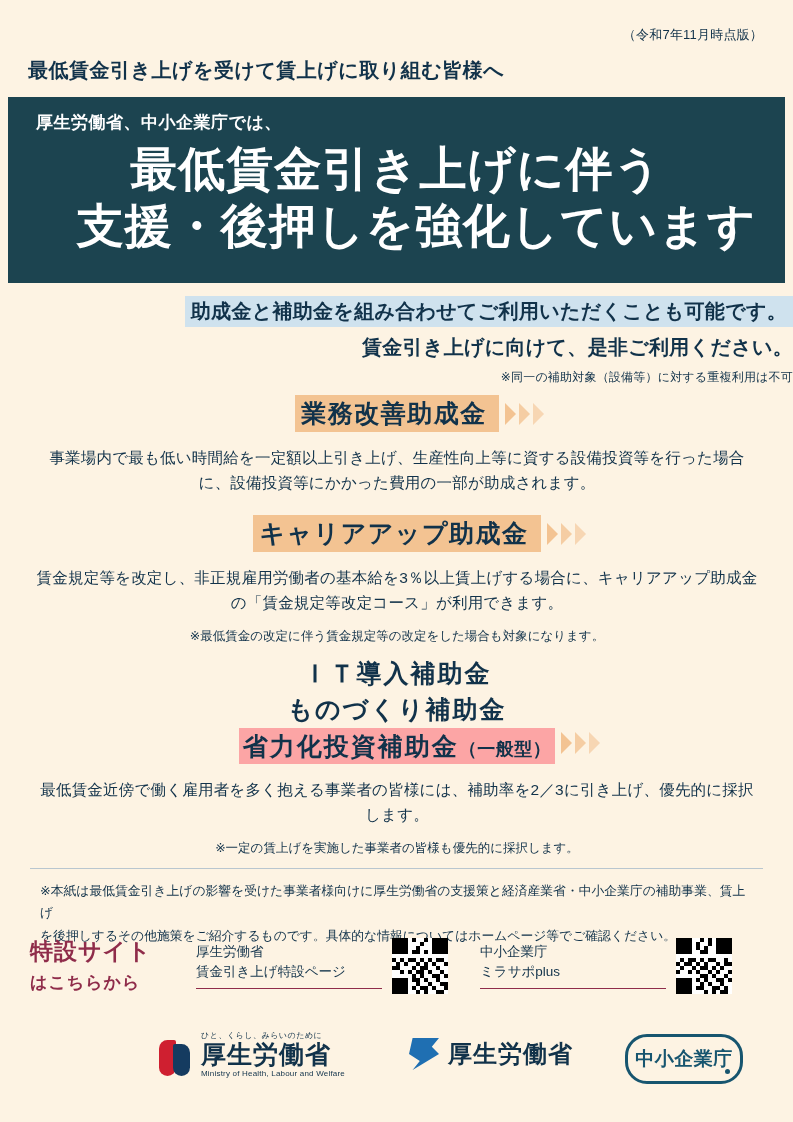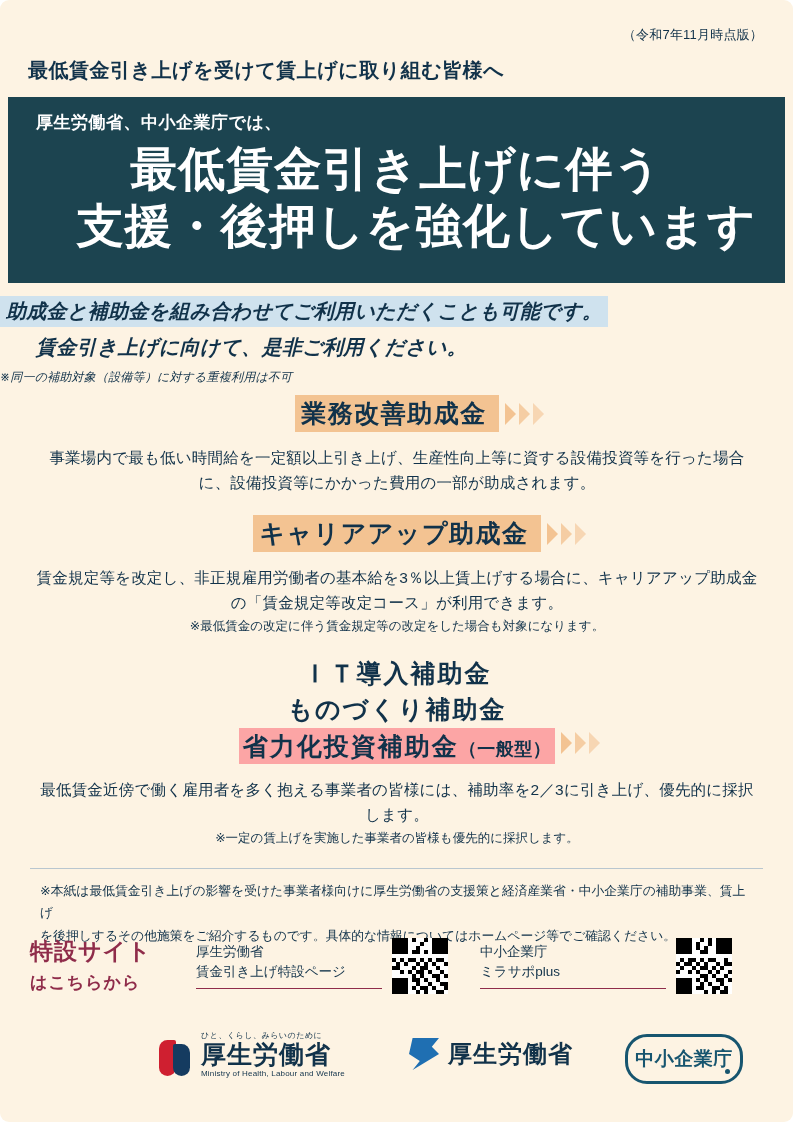--- a/index.html
+++ b/index.html
@@ -13,21 +13,20 @@
     font-family: "Liberation Sans", "DejaVu Sans", sans-serif;
     color: #11324a;
     overflow: hidden;
   }
   .page {
     position: relative;
     width: 793px;
     height: 1122px;
     background: #fdf3e3;
     box-sizing: border-box;
-    border-radius: 9px;
   }
   
   .version-line {
     position: absolute;
     top: 26px;
     right: 30px;
     font-size: 13px;
     color: #11324a;
     letter-spacing: 0.2px;
   }
@@ -69,22 +68,21 @@
   .hero-main .line2 {
     display: block;
     margin-left: 40px;
   }
   
   .combine {
     position: absolute;
     top: 296px;
     left: 0;
     width: 793px;
-    text-align: left;
-    font-style: italic;
+    text-align: right;
   }
   .combine .c1 {
     display: inline-block;
     font-size: 20px;
     font-weight: bold;
     background: #cfe2ee;
     padding: 2px 6px;
     letter-spacing: 0.3px;
   }
   .combine .c2 {
@@ -140,21 +138,21 @@
   .chev.c-m { opacity: 0.8; }
   .chev.c-s { opacity: 0.6; }
   .sec-body {
     margin-top: 13px;
     font-size: 15.5px;
     line-height: 1.62;
     letter-spacing: 0.2px;
     color: #11324a;
   }
   .sec-note {
-    margin-top: 2px;
+    margin-top: 12px;
     font-size: 12.5px;
     line-height: 1.5;
     color: #11324a;
   }
   .multi-title-wrap {
     position: relative;
     display: inline-block;
   }
   .multi-line {
     display: block;

